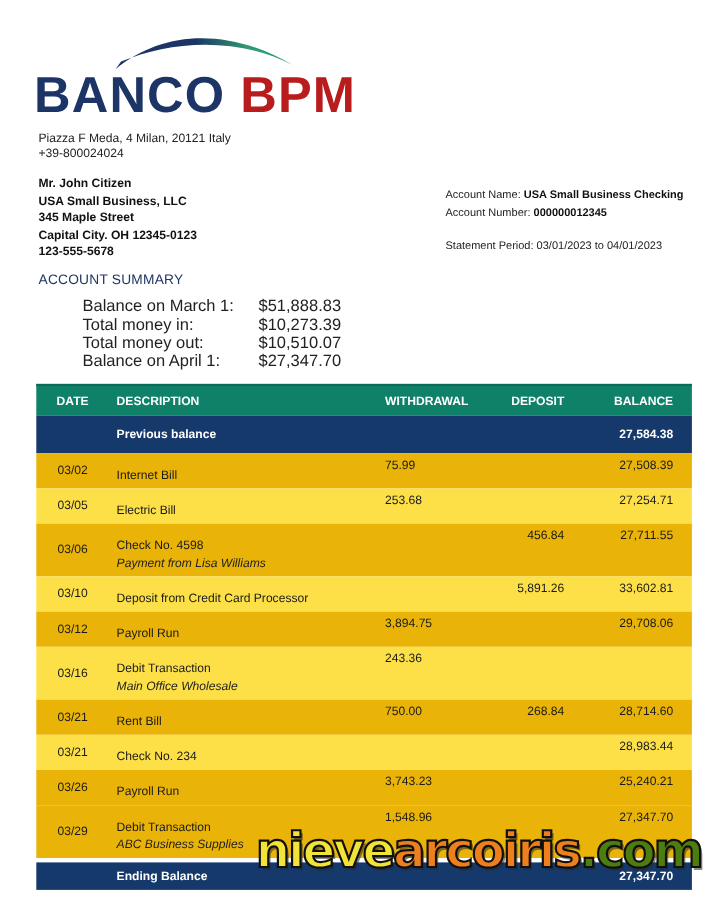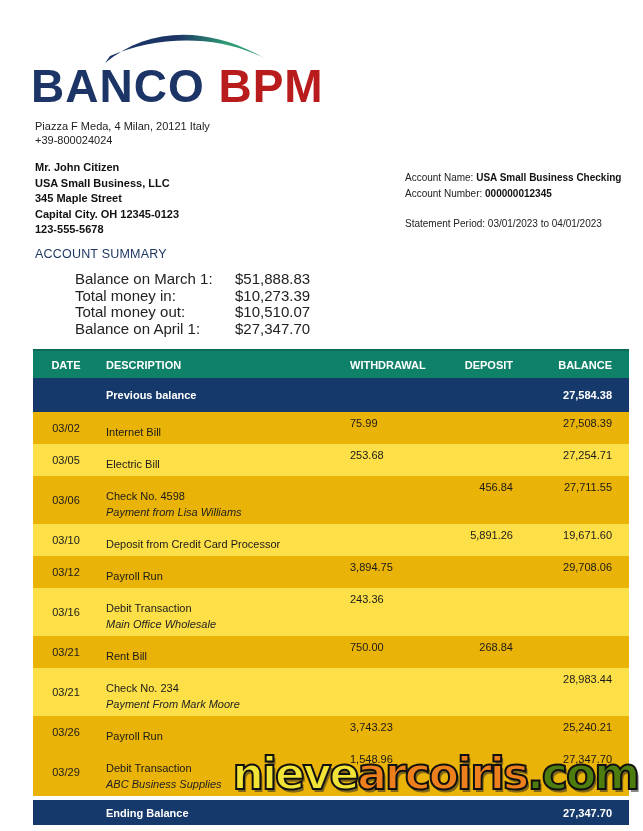--- a/index.html
+++ b/index.html
@@ -164,21 +164,21 @@
     <div class="c c-bal">27,711.55</div>
   </div>
         <div class="trow stripe">
     <div class="c c-date">03/10</div>
     <div class="c c-desc">
       <div class="desc-main">Deposit from Credit Card Processor</div>
 
     </div>
     <div class="c c-with"></div>
     <div class="c c-dep">5,891.26</div>
-    <div class="c c-bal">19,671.60</div>
+    <div class="c c-bal">33,602.81</div>
   </div>
         <div class="trow">
     <div class="c c-date">03/12</div>
     <div class="c c-desc">
       <div class="desc-main">Payroll Run</div>
 
     </div>
     <div class="c c-with">3,894.75</div>
     <div class="c c-dep"></div>
     <div class="c c-bal">29,708.06</div>
@@ -193,26 +193,26 @@
     <div class="c c-dep"></div>
   </div>
         <div class="trow">
     <div class="c c-date">03/21</div>
     <div class="c c-desc">
       <div class="desc-main">Rent Bill</div>
 
     </div>
     <div class="c c-with">750.00</div>
     <div class="c c-dep">268.84</div>
+    <div class="c c-bal">28,714.60</div>
   </div>
         <div class="trow stripe">
     <div class="c c-date">03/21</div>
     <div class="c c-desc">
       <div class="desc-main">Check No. 234</div>
-      <div class="desc-note">Payment From Mark Moore</div>
     </div>
     <div class="c c-with"></div>
     <div class="c c-dep"></div>
     <div class="c c-bal">28,983.44</div>
   </div>
         <div class="trow">
     <div class="c c-date">03/26</div>
     <div class="c c-desc">
       <div class="desc-main">Payroll Run</div>
 

